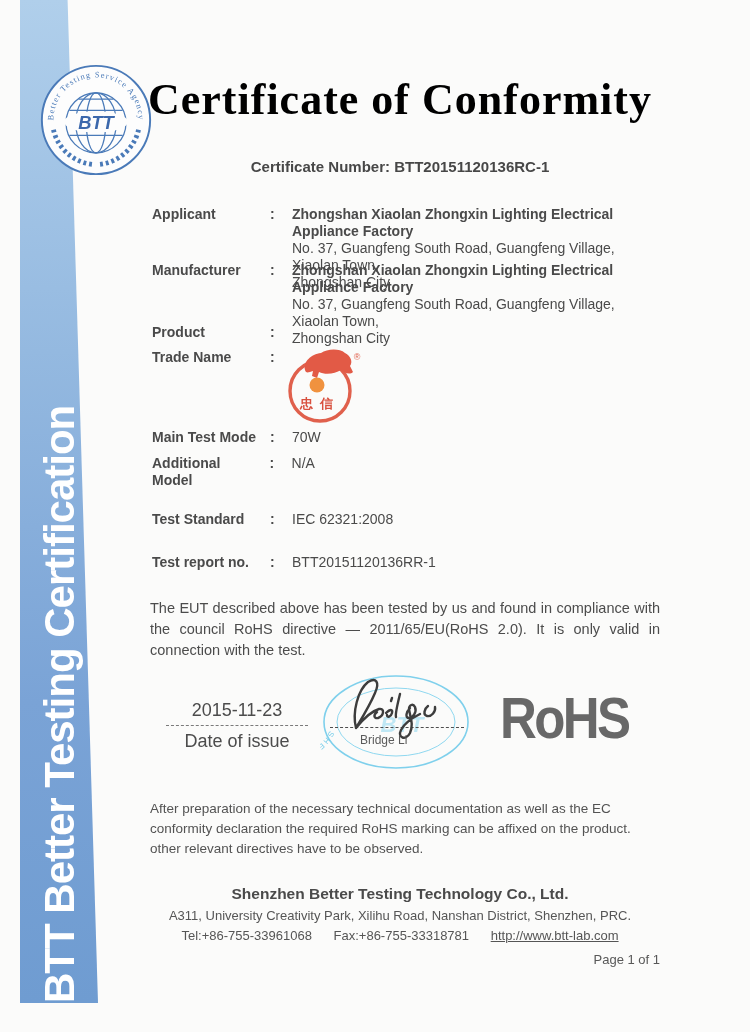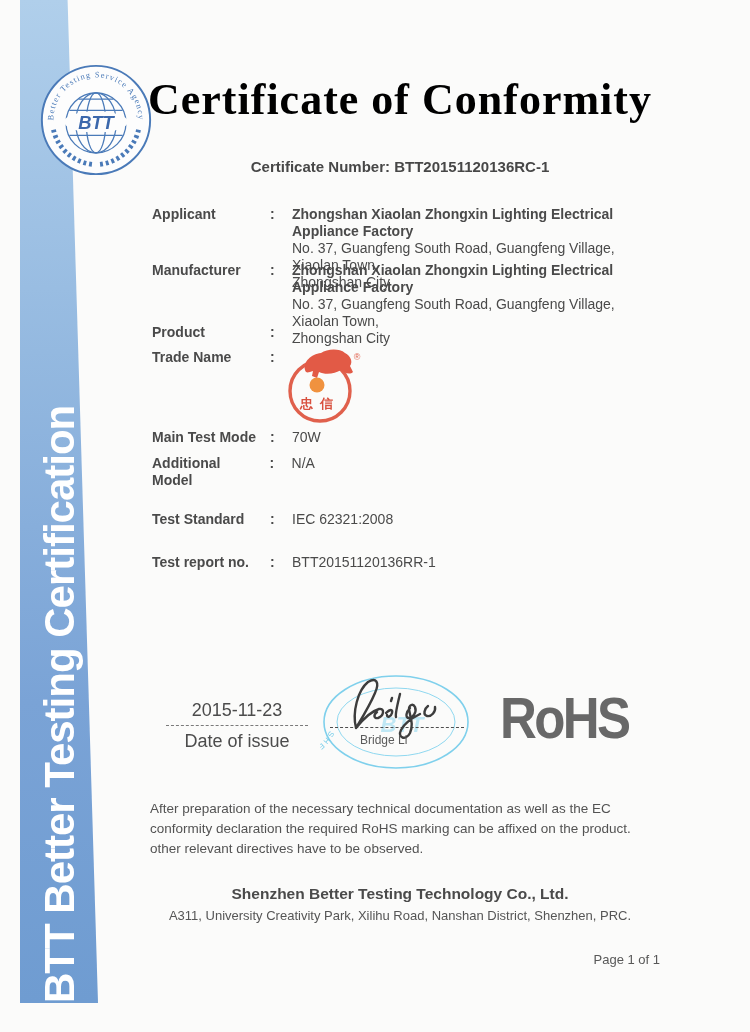--- a/index.html
+++ b/index.html
@@ -167,20 +167,21 @@
     <div class="col">:</div>
     <div class="val strong">IEC 62321:2008</div>
   </div>
 
   <div class="row" style="top:554px">
     <div class="lbl">Test report no.</div>
     <div class="col">:</div>
     <div class="val strong">BTT20151120136RR-1</div>
   </div>
 
+  <div class="compliance">The EUT described above has been tested by us and found in compliance with the council RoHS directive — 2011/65/EU(RoHS 2.0). It is only valid in connection with the test.</div>
 
   <div class="date-group">
     <div>2015-11-23</div>
     <div class="date-line"></div>
     <div>Date of issue</div>
   </div>
 
   <svg class="stamp" viewBox="0 0 152 100">
     <ellipse cx="76" cy="50" rx="72" ry="46" fill="none" stroke="#7fd0ec" stroke-width="1.6"></ellipse>
     <ellipse cx="76" cy="50" rx="59" ry="34" fill="none" stroke="#8fd8f0" stroke-width="1"></ellipse>
@@ -202,15 +203,20 @@
     </g>
   </svg>
   <div class="signer">Bridge Li</div>
 
   <div class="rohs">RoHS</div>
 
   <div class="notice">After preparation of the necessary technical documentation as well as the EC conformity declaration the required RoHS marking can be affixed on the product. other relevant directives have to be observed.</div>
 
   <div class="footer-company">Shenzhen Better Testing Technology Co., Ltd.</div>
   <div class="footer-address">A311, University Creativity Park, Xilihu Road, Nanshan District, Shenzhen, PRC.</div>
+  <div class="footer-contacts">
+    <span>Tel:+86-755-33961068</span>
+    <span>Fax:+86-755-33318781</span>
+    <span class="url">http://www.btt-lab.com</span>
+  </div>
   <div class="page-number">Page 1 of 1</div>
 
 </div>
 
 </body></html>

